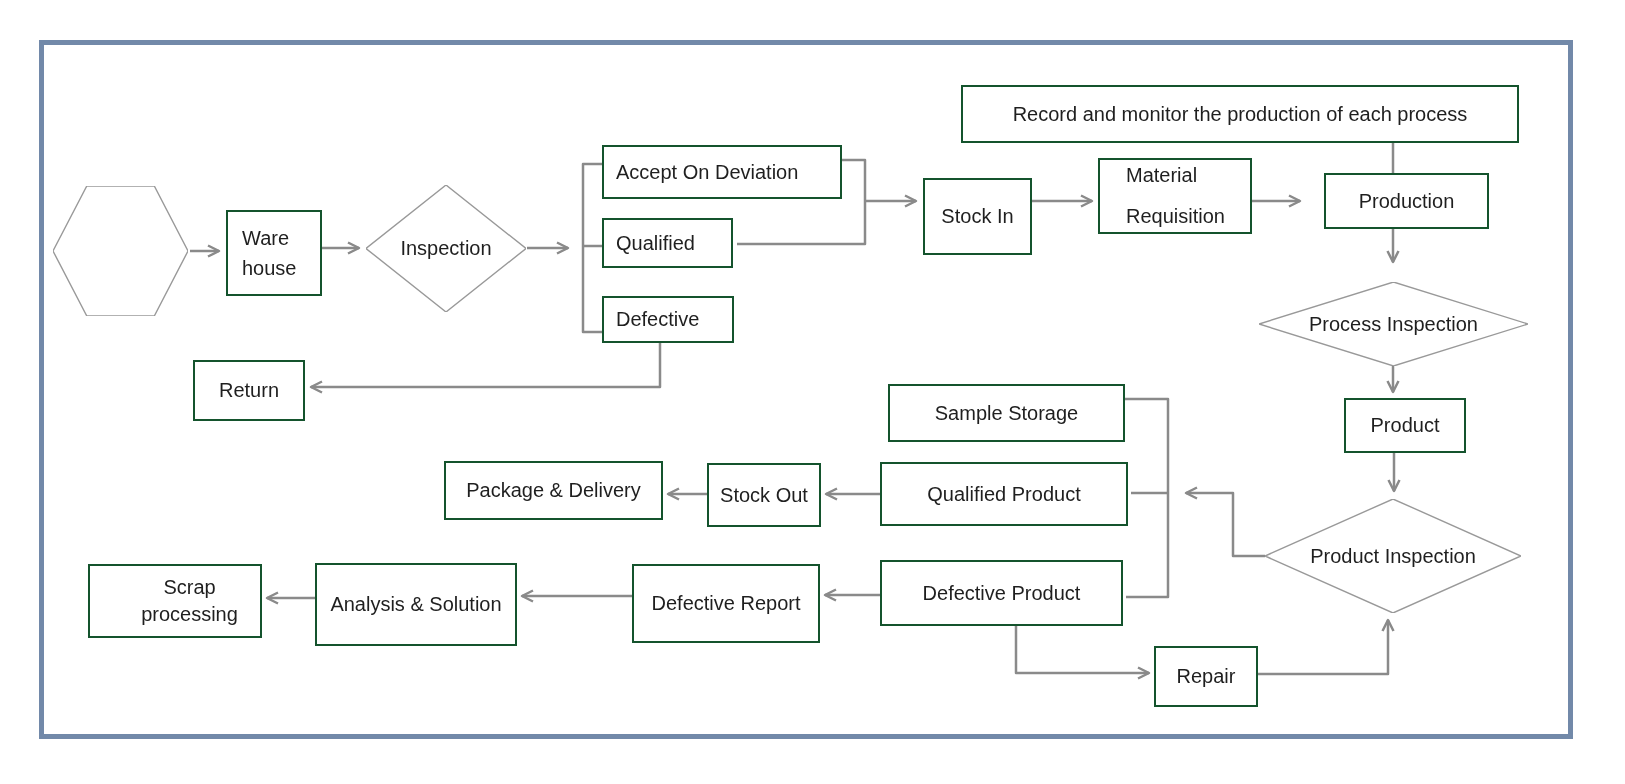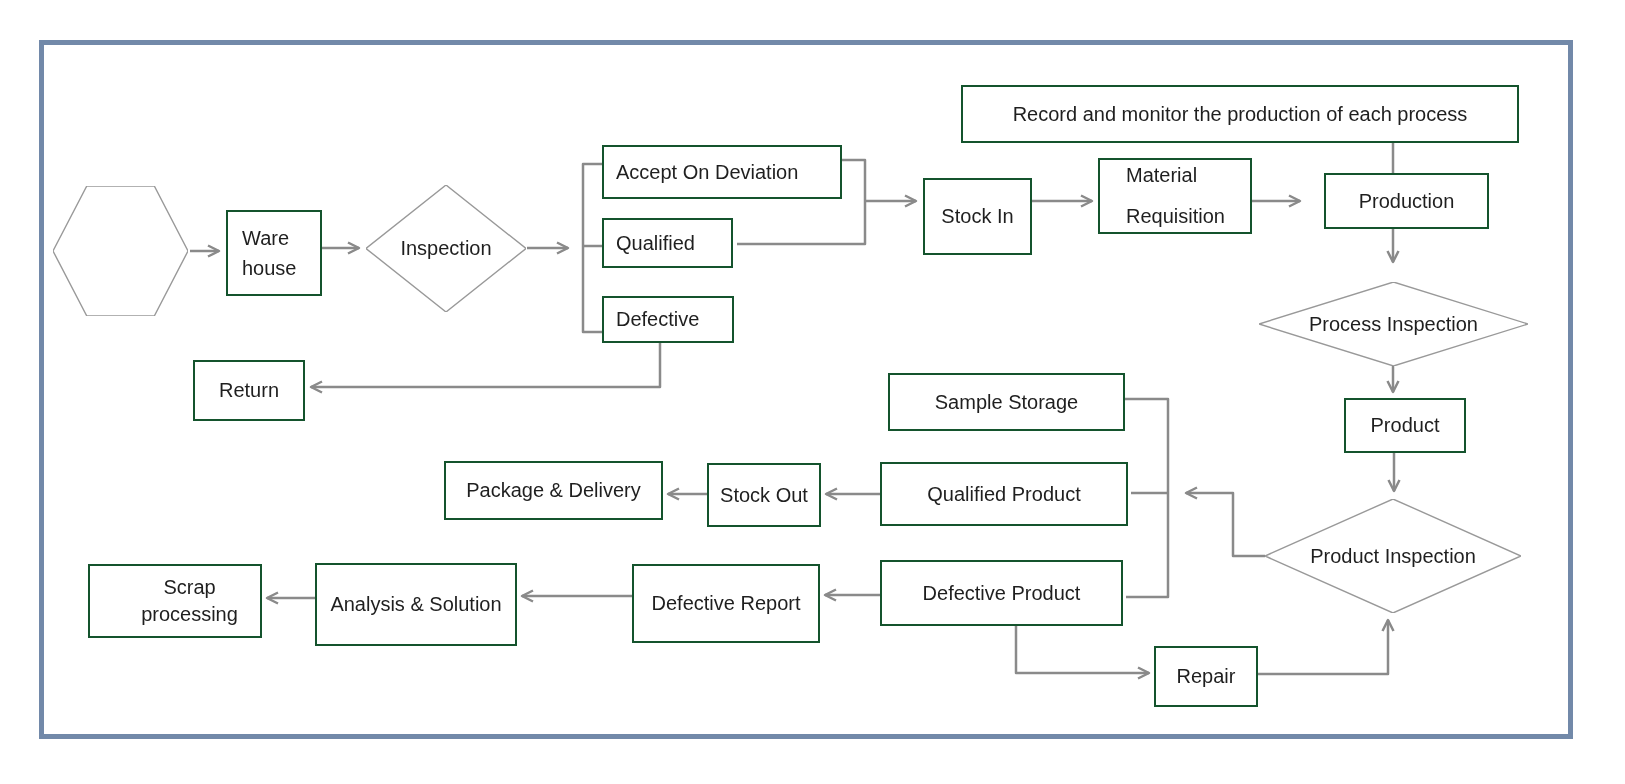--- a/index.html
+++ b/index.html
@@ -108,21 +108,21 @@
       </div>
       <div class="node rect" style="left: 1344px; top: 398px; width: 122px; height: 55px;">
         <span class="label">Product</span>
       </div>
       <div class="node diamond" style="left: 1265px; top: 499px; width: 256px; height: 114px;">
         <svg width="256" height="114">
           <polygon points="128,0 256,57 128,114 0,57" fill="#ffffff" stroke="#999999" stroke-width="1.4"></polygon>
         </svg>
         <span class="label">Product Inspection</span>
       </div>
-      <div class="node rect" style="left: 888px; top: 373px; width: 237px; height: 58px;">
+      <div class="node rect" style="left: 888px; top: 384px; width: 237px; height: 58px;">
         <span class="label">Sample Storage</span>
       </div>
       <div class="node rect" style="left: 880px; top: 462px; width: 248px; height: 64px;">
         <span class="label">Qualified Product</span>
       </div>
       <div class="node rect" style="left: 880px; top: 560px; width: 243px; height: 66px;">
         <span class="label">Defective Product</span>
       </div>
       <div class="node rect" style="left: 707px; top: 463px; width: 114px; height: 64px;">
         <span class="label">Stock Out</span>

